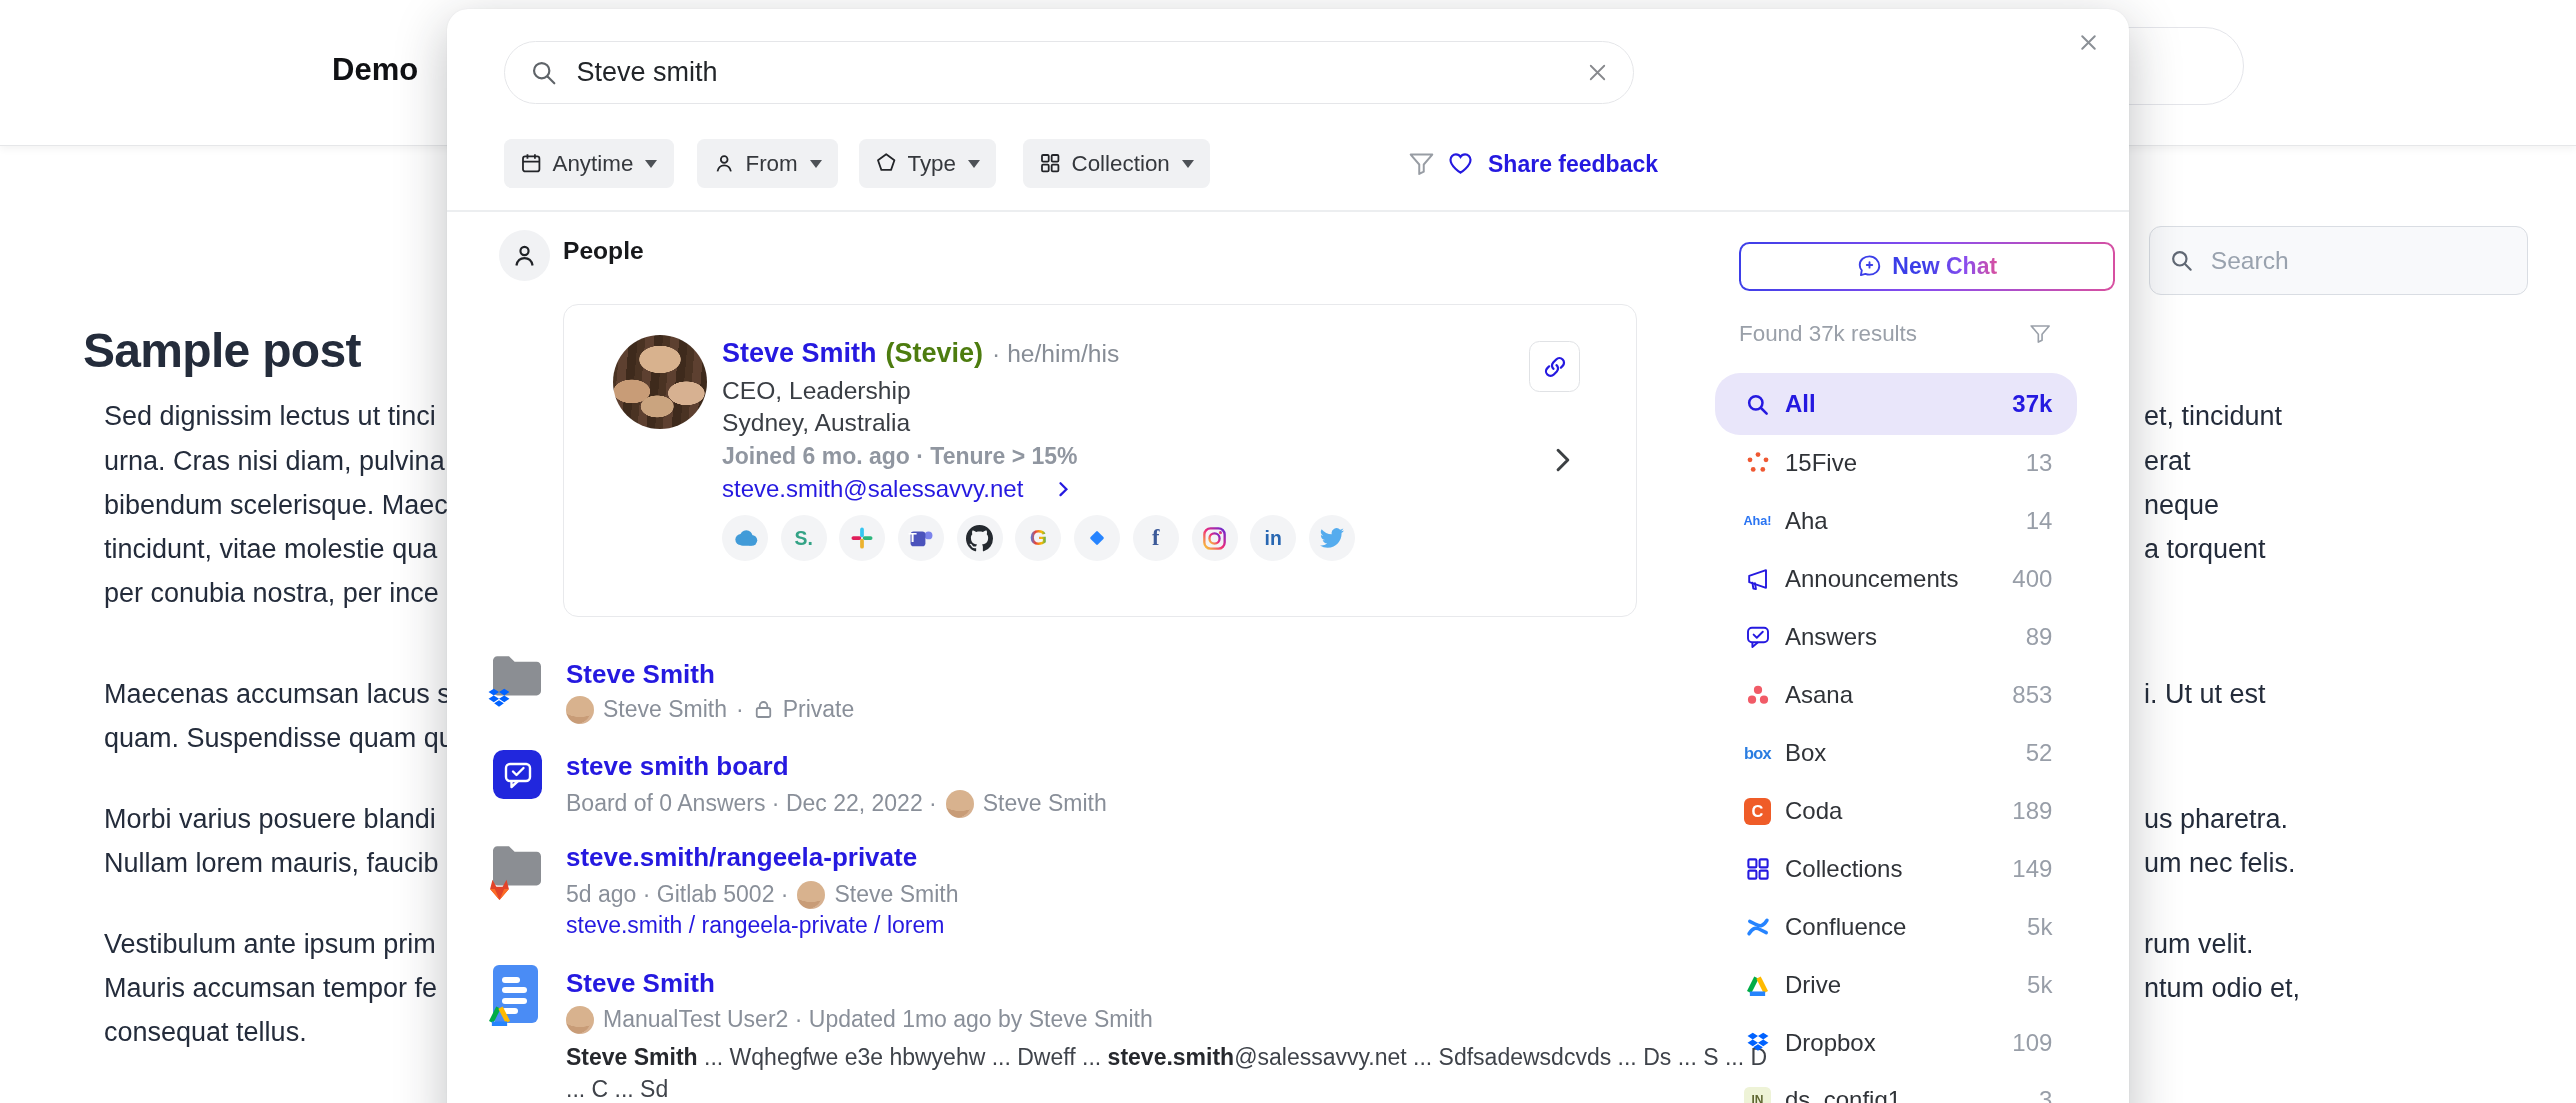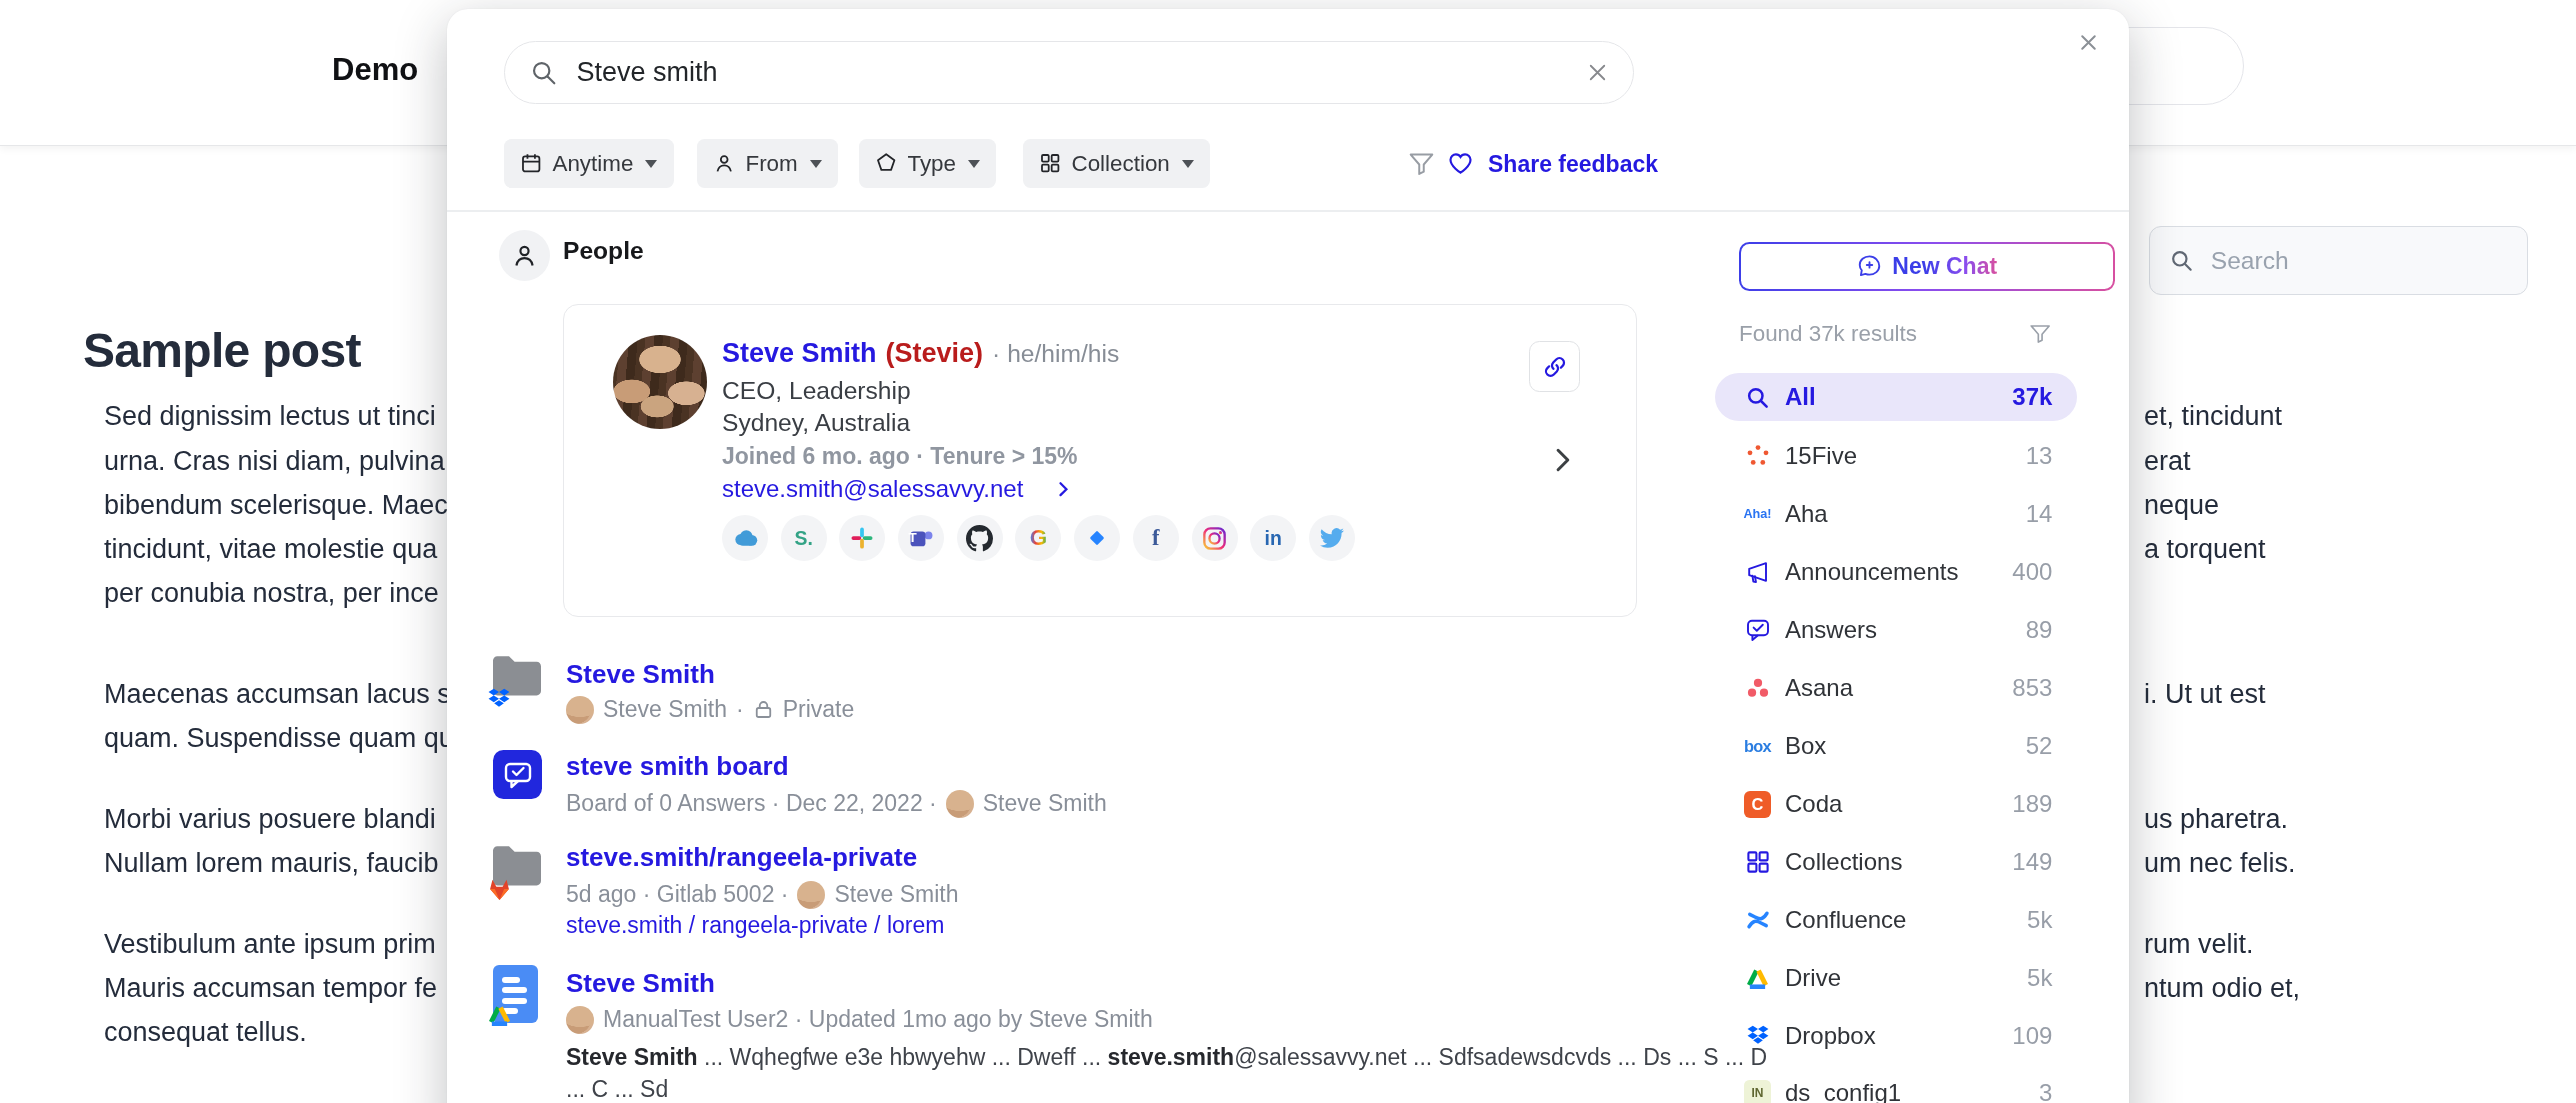--- a/index.html
+++ b/index.html
@@ -51,21 +51,21 @@
     background:
       radial-gradient(34px 22.4px at 50% 26%, #d8b28e 0 60%, transparent 62%),
       radial-gradient(30px 19.4px at 20% 60%, #c89c77 0 60%, transparent 62%),
       radial-gradient(30px 19.4px at 78% 62%, #d7b191 0 60%, transparent 62%),
       radial-gradient(27px 18px at 47% 76%, #caa47f 0 60%, transparent 62%),
       repeating-linear-gradient(95deg,#4a3323 0 7.5px,#5d4030 7.5px 16.4px,#3e2a1c 16.4px 25px);}
   .avatar.big{position:absolute;left:49px;top:30px;width:94px;height:94px;}
   .avatar.sm{width:28px;height:28px;flex:0 0 28px;}
   .nameline{position:absolute;left:158px;top:33px;font-size:27px;display:flex;align-items:baseline;gap:9px;white-space:nowrap;}
   .pname{color:#2519e0;font-weight:700;cursor:pointer;}
-  .pnick{color:#b91c1c;font-weight:700;}
+  .pnick{color:#4d7c0f;font-weight:700;}
   .ppron{color:#878d96;font-size:24.6px;}
   .prole{position:absolute;left:158px;top:72px;font-size:24.6px;color:#3a3e44;}
   .ploc{position:absolute;left:158px;top:104px;font-size:24.6px;color:#3a3e44;}
   .pmeta{position:absolute;left:158px;top:138px;font-size:23px;color:#9096a0;font-weight:bold;}
   .pemail{position:absolute;left:158px;top:170px;display:flex;align-items:center;gap:33px;
           font-size:24px;font-weight:500;color:#2519e0;cursor:pointer;}
   .socials{position:absolute;left:158px;top:210px;display:flex;gap:12.7px;}
   .soc{width:46px;height:46px;border-radius:50%;background:#f3f4f6;display:flex;align-items:center;
        justify-content:center;cursor:pointer;overflow:hidden;}
   .glyph{font-weight:800;}
@@ -91,21 +91,21 @@
   .newchat{position:absolute;left:1292px;top:233px;width:376px;height:49px;border-radius:10.4px;
            background:linear-gradient(#fff,#fff) padding-box,
                       linear-gradient(100deg,#3b3ee8,#8a4dee,#d8509f) border-box;
            border:2.2px solid transparent;display:flex;align-items:center;justify-content:center;
            gap:10.4px;box-sizing:border-box;cursor:pointer;}
   .newchat span{font-size:23px;font-weight:700;
            background:linear-gradient(90deg,#3b3ee8 30%,#8a4dee 70%,#d8509f);
            -webkit-background-clip:text;background-clip:text;color:transparent;}
   .found{position:absolute;left:1292px;top:312px;width:312px;display:flex;align-items:center;
          justify-content:space-between;font-size:22.4px;color:#9aa0a9;}
-  .facet{position:absolute;left:1268px;width:362px;height:48px;display:flex;align-items:center;
+  .facet{position:absolute;left:1268px;width:362px;height:62px;display:flex;align-items:center;
          gap:12px;padding:0 24.6px 0 27px;box-sizing:border-box;cursor:pointer;}
   .facet .fic{width:31px;display:flex;justify-content:center;}
   .facet .flabel{font-size:24px;color:#303338;font-weight:500;}
   .facet .fcount{margin-left:auto;font-size:24px;color:#989ea8;}
   .facet.active{background:#e9e6fa;border-radius:25px;}
   .facet.active .flabel{color:#2519e0;font-weight:700;}
   .facet.active .fcount{color:#2519e0;font-weight:700;}
   .sqico{display:flex;align-items:center;justify-content:center;font-weight:800;}
 </style>
 </head>

